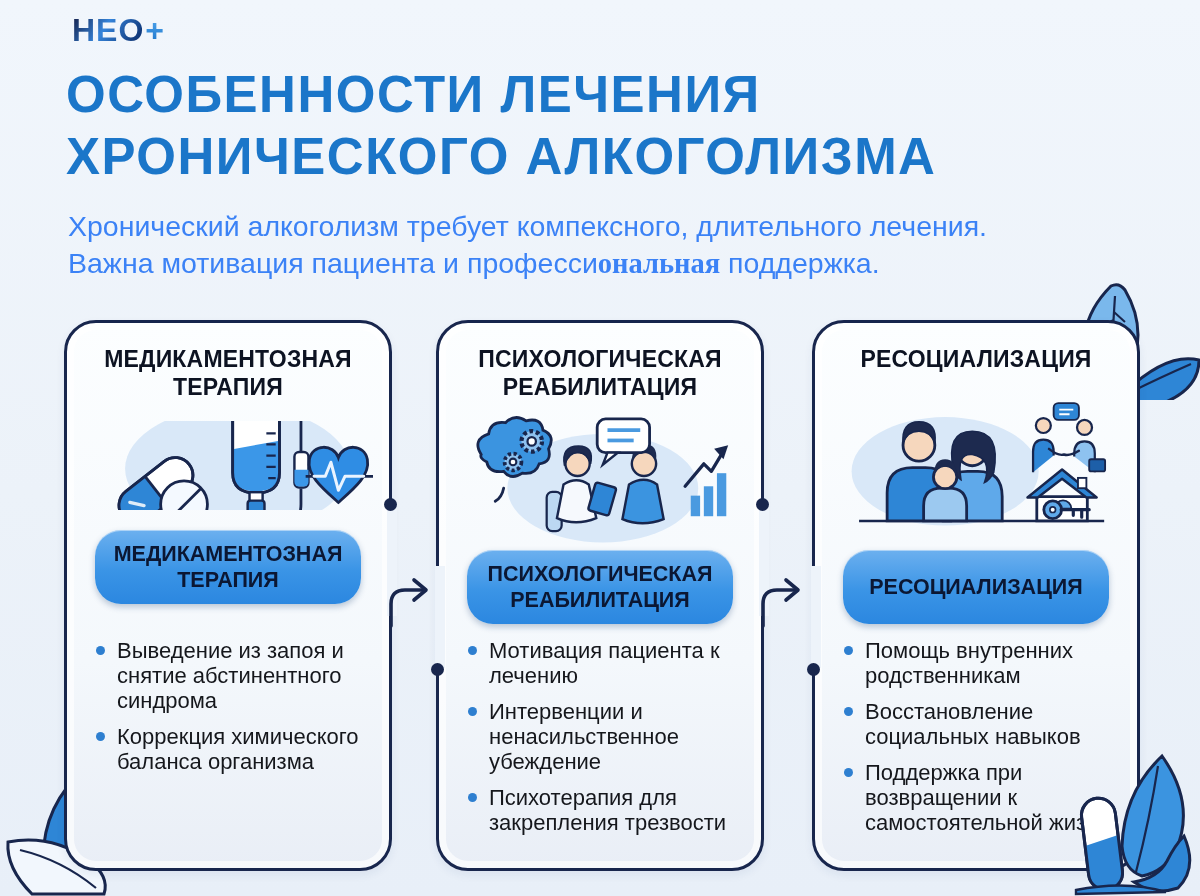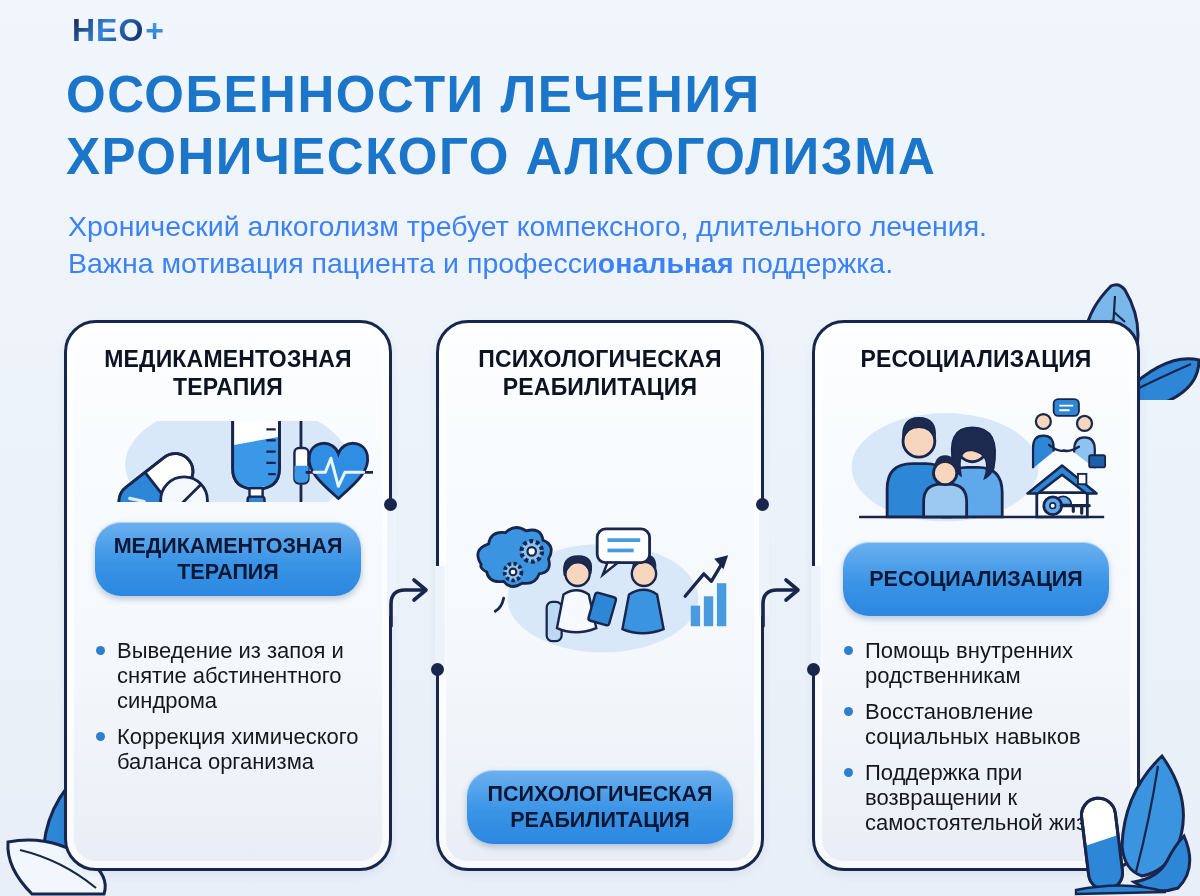--- a/index.html
+++ b/index.html
@@ -12,41 +12,41 @@
   
   .logo{left:72px;top:12px;font-size:32px;font-weight:800;letter-spacing:1px;z-index:1;}
   .logo .neo{color:#1e4fa0;}
   .logo .plus{color:#2e8ce2;margin-left:1px;}
   @supports ((-webkit-background-clip:text)){
     .logo .neo{background:linear-gradient(125deg,#16224d 5%,#3584da 45%,#123a7c 85%);-webkit-background-clip:text;background-clip:text;color:transparent;}
     .logo .plus{background:linear-gradient(180deg,#55aaf0 10%,#1c74c9 90%);-webkit-background-clip:text;background-clip:text;color:transparent;}
   }
   .title{left:66px;top:64px;font-size:51px;line-height:62px;font-weight:700;color:#1b76c9;letter-spacing:1.5px;z-index:1;}
   .intro{left:68px;top:208px;font-size:28.5px;line-height:37px;color:#3b82f6;z-index:1;}
-  .intro b{font-weight:700;}
+  .intro b{font-weight:700;font-family:Liberation Serif, serif;}
   
   .card{
     top:320px;width:328px;height:551px;box-sizing:border-box;
     border:3.5px solid #18264d;border-radius:32px;
     background:linear-gradient(180deg,#fcfeff 0%,#f4f8fc 62%,#e9eef6 100%);
     box-shadow:inset 0 0 0 7px rgba(255,255,255,.65), 0 4px 10px rgba(30,60,110,.07);
     display:flex;flex-direction:column;padding:18px 16px 12px;z-index:1;
   }
   .card1{left:64px;gap:20px;} .card2{left:436px;} .card3{left:812px;}
   .card-header{font-weight:700;font-size:23px;line-height:28px;color:#0d1322;text-align:center;letter-spacing:.2px;margin-top:4px;}
   .card-illo{flex:1;display:flex;align-items:center;justify-content:center;overflow:hidden;}
   .card-illo svg{width:296px;height:148px;}
   .pill{
     min-height:74px;margin:0 12px 12px;border-radius:26px;box-sizing:border-box;
     background:linear-gradient(180deg,#6cb0ef 0%,#3a94e6 55%,#2b87e0 100%);
     display:flex;align-items:center;justify-content:center;text-align:center;
     font-weight:800;font-size:21.5px;line-height:26px;color:#0b1733;padding:6px 12px;
     box-shadow:0 3px 6px rgba(22,60,110,.28), inset 0 1px 0 rgba(255,255,255,.45);
   }
-  .bullets{height:218px;margin:10px 0 0 12px;}
+  .bullets{height:218px;margin:2px 0 0 12px;}
   .bullet{position:relative;padding-left:22px;font-size:22px;line-height:25px;color:#15171c;margin-bottom:11px;max-width:262px;}
   .bullet::before{content:"";position:absolute;left:1px;top:8px;width:9px;height:9px;border-radius:50%;background:#2e7fd0;}
   
   .border-mask{width:10px;background:#edf3fa;z-index:2;}
   .term-dot{width:13px;height:13px;border-radius:50%;background:#18264d;z-index:3;}
   .arrow-svg{z-index:3;}
   
   .deco-behind{z-index:0;}
   .deco-front{z-index:4;}
 </style>
@@ -143,20 +143,25 @@
       <line x1="163" y1="26" x2="198" y2="26" stroke="#4a9ae0" stroke-width="4"></line>
       <line x1="163" y1="37" x2="191" y2="37" stroke="#4a9ae0" stroke-width="4"></line>
       <rect x="252" y="96" width="10" height="22" fill="#4a9ae0"></rect>
       <rect x="266" y="86" width="10" height="32" fill="#4a9ae0"></rect>
       <rect x="280" y="72" width="10" height="46" fill="#4a9ae0"></rect>
       <path d="M246 86 L266 62 L274 70 L286 50" fill="none" stroke="#18264d" stroke-width="3.5" stroke-linecap="round" stroke-linejoin="round"></path>
       <polygon points="292,42 277,46 287,57" fill="#18264d"></polygon>
     </svg>
   </div>
   <div class="pill">ПСИХОЛОГИЧЕСКАЯ РЕАБИЛИТАЦИЯ</div>
+  <div class="bullets">
+    <div class="bullet">Мотивация пациента к лечению</div>
+    <div class="bullet">Интервенции и ненасильственное убеждение</div>
+    <div class="bullet">Психотерапия для закрепления трезвости</div>
+  </div>
 </div>
 
 <div class="abs card card3">
   <div class="card-header">РЕСОЦИАЛИЗАЦИЯ</div>
   <div class="card-illo">
     <svg viewBox="0 0 310 150">
       <ellipse cx="122" cy="85" rx="100" ry="58" fill="#d9e8f8"></ellipse>
       <line x1="30" y1="138" x2="292" y2="138" stroke="#18264d" stroke-width="2.6"></line>
       <path d="M60 138 v-30 q0 -27 27 -27 h14 q27 0 27 27 v30 Z" fill="#2e86d6" stroke="#18264d" stroke-width="3"></path>
       <circle cx="94" cy="57" r="17" fill="#f6d7bd" stroke="#18264d" stroke-width="3"></circle>

